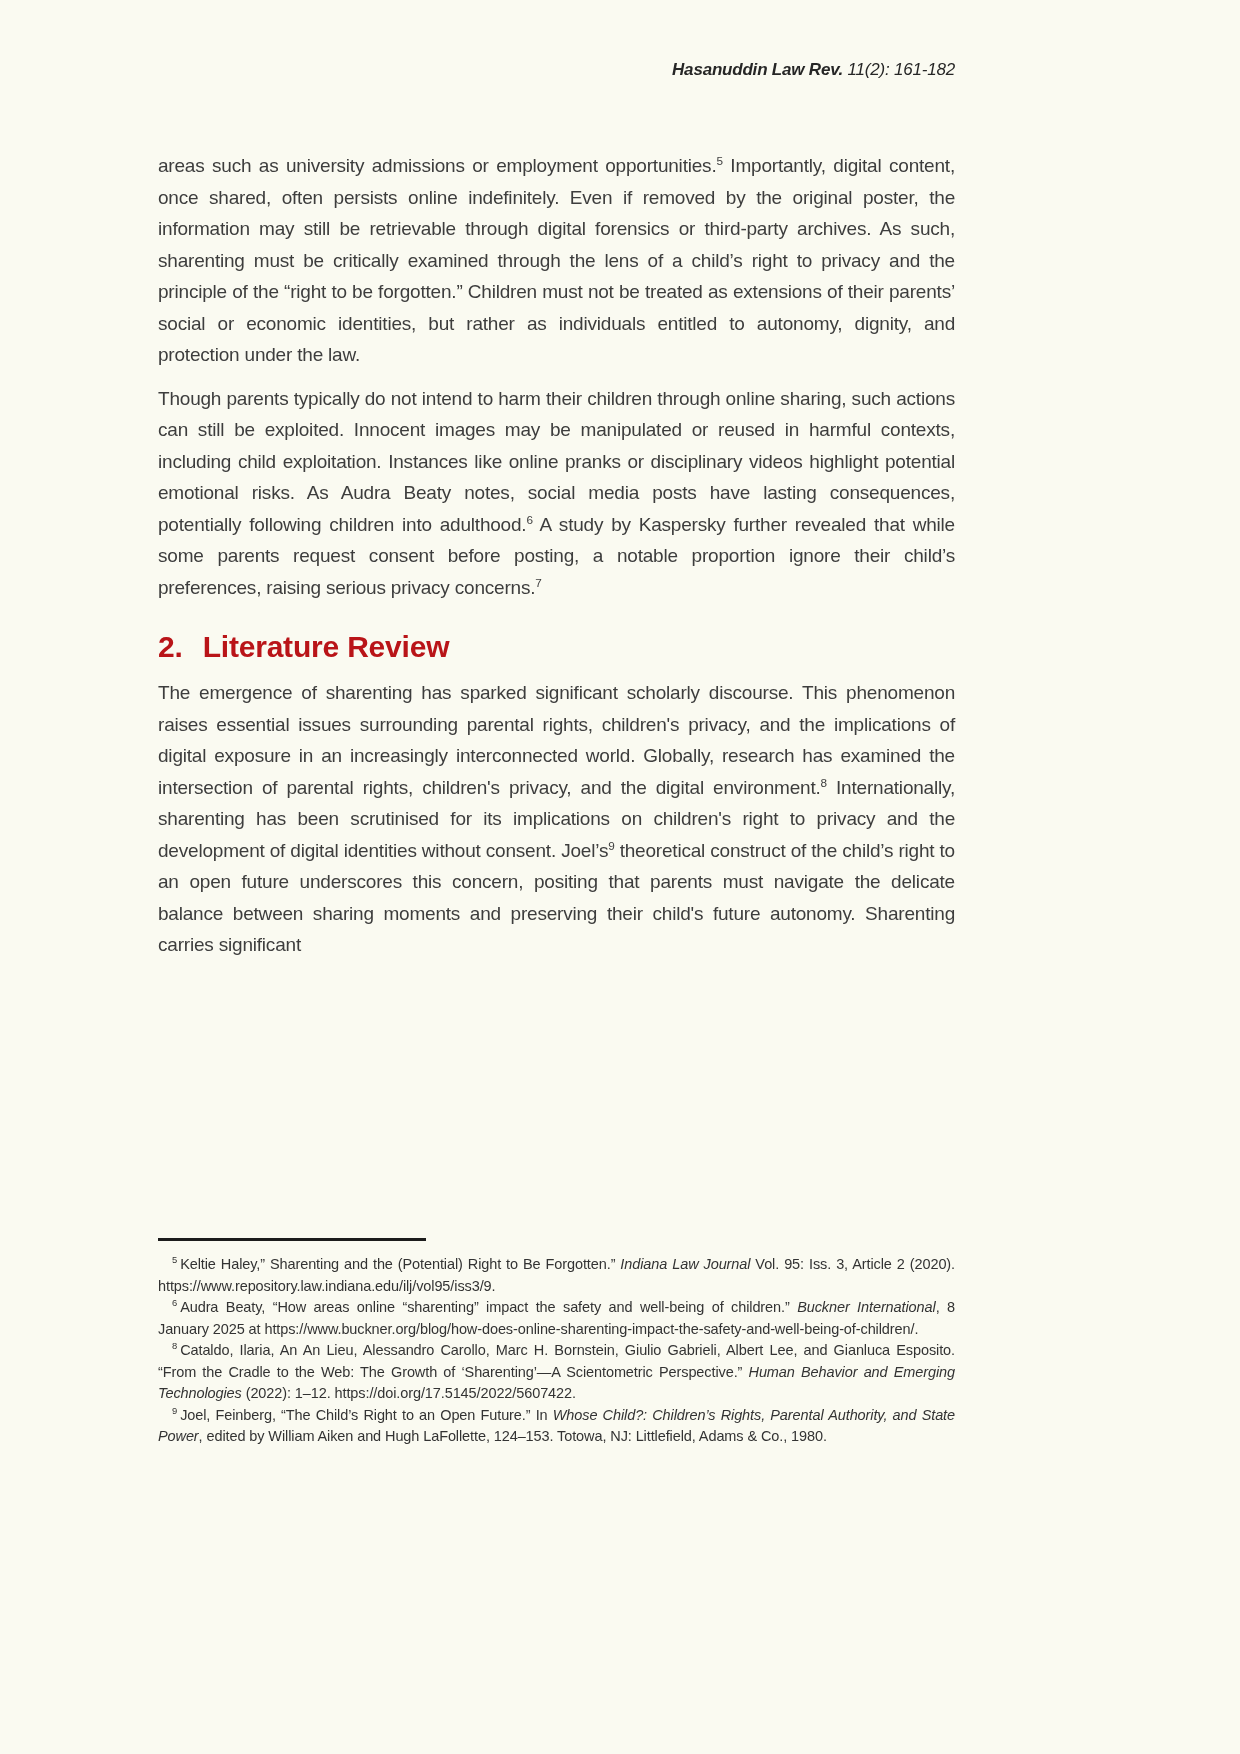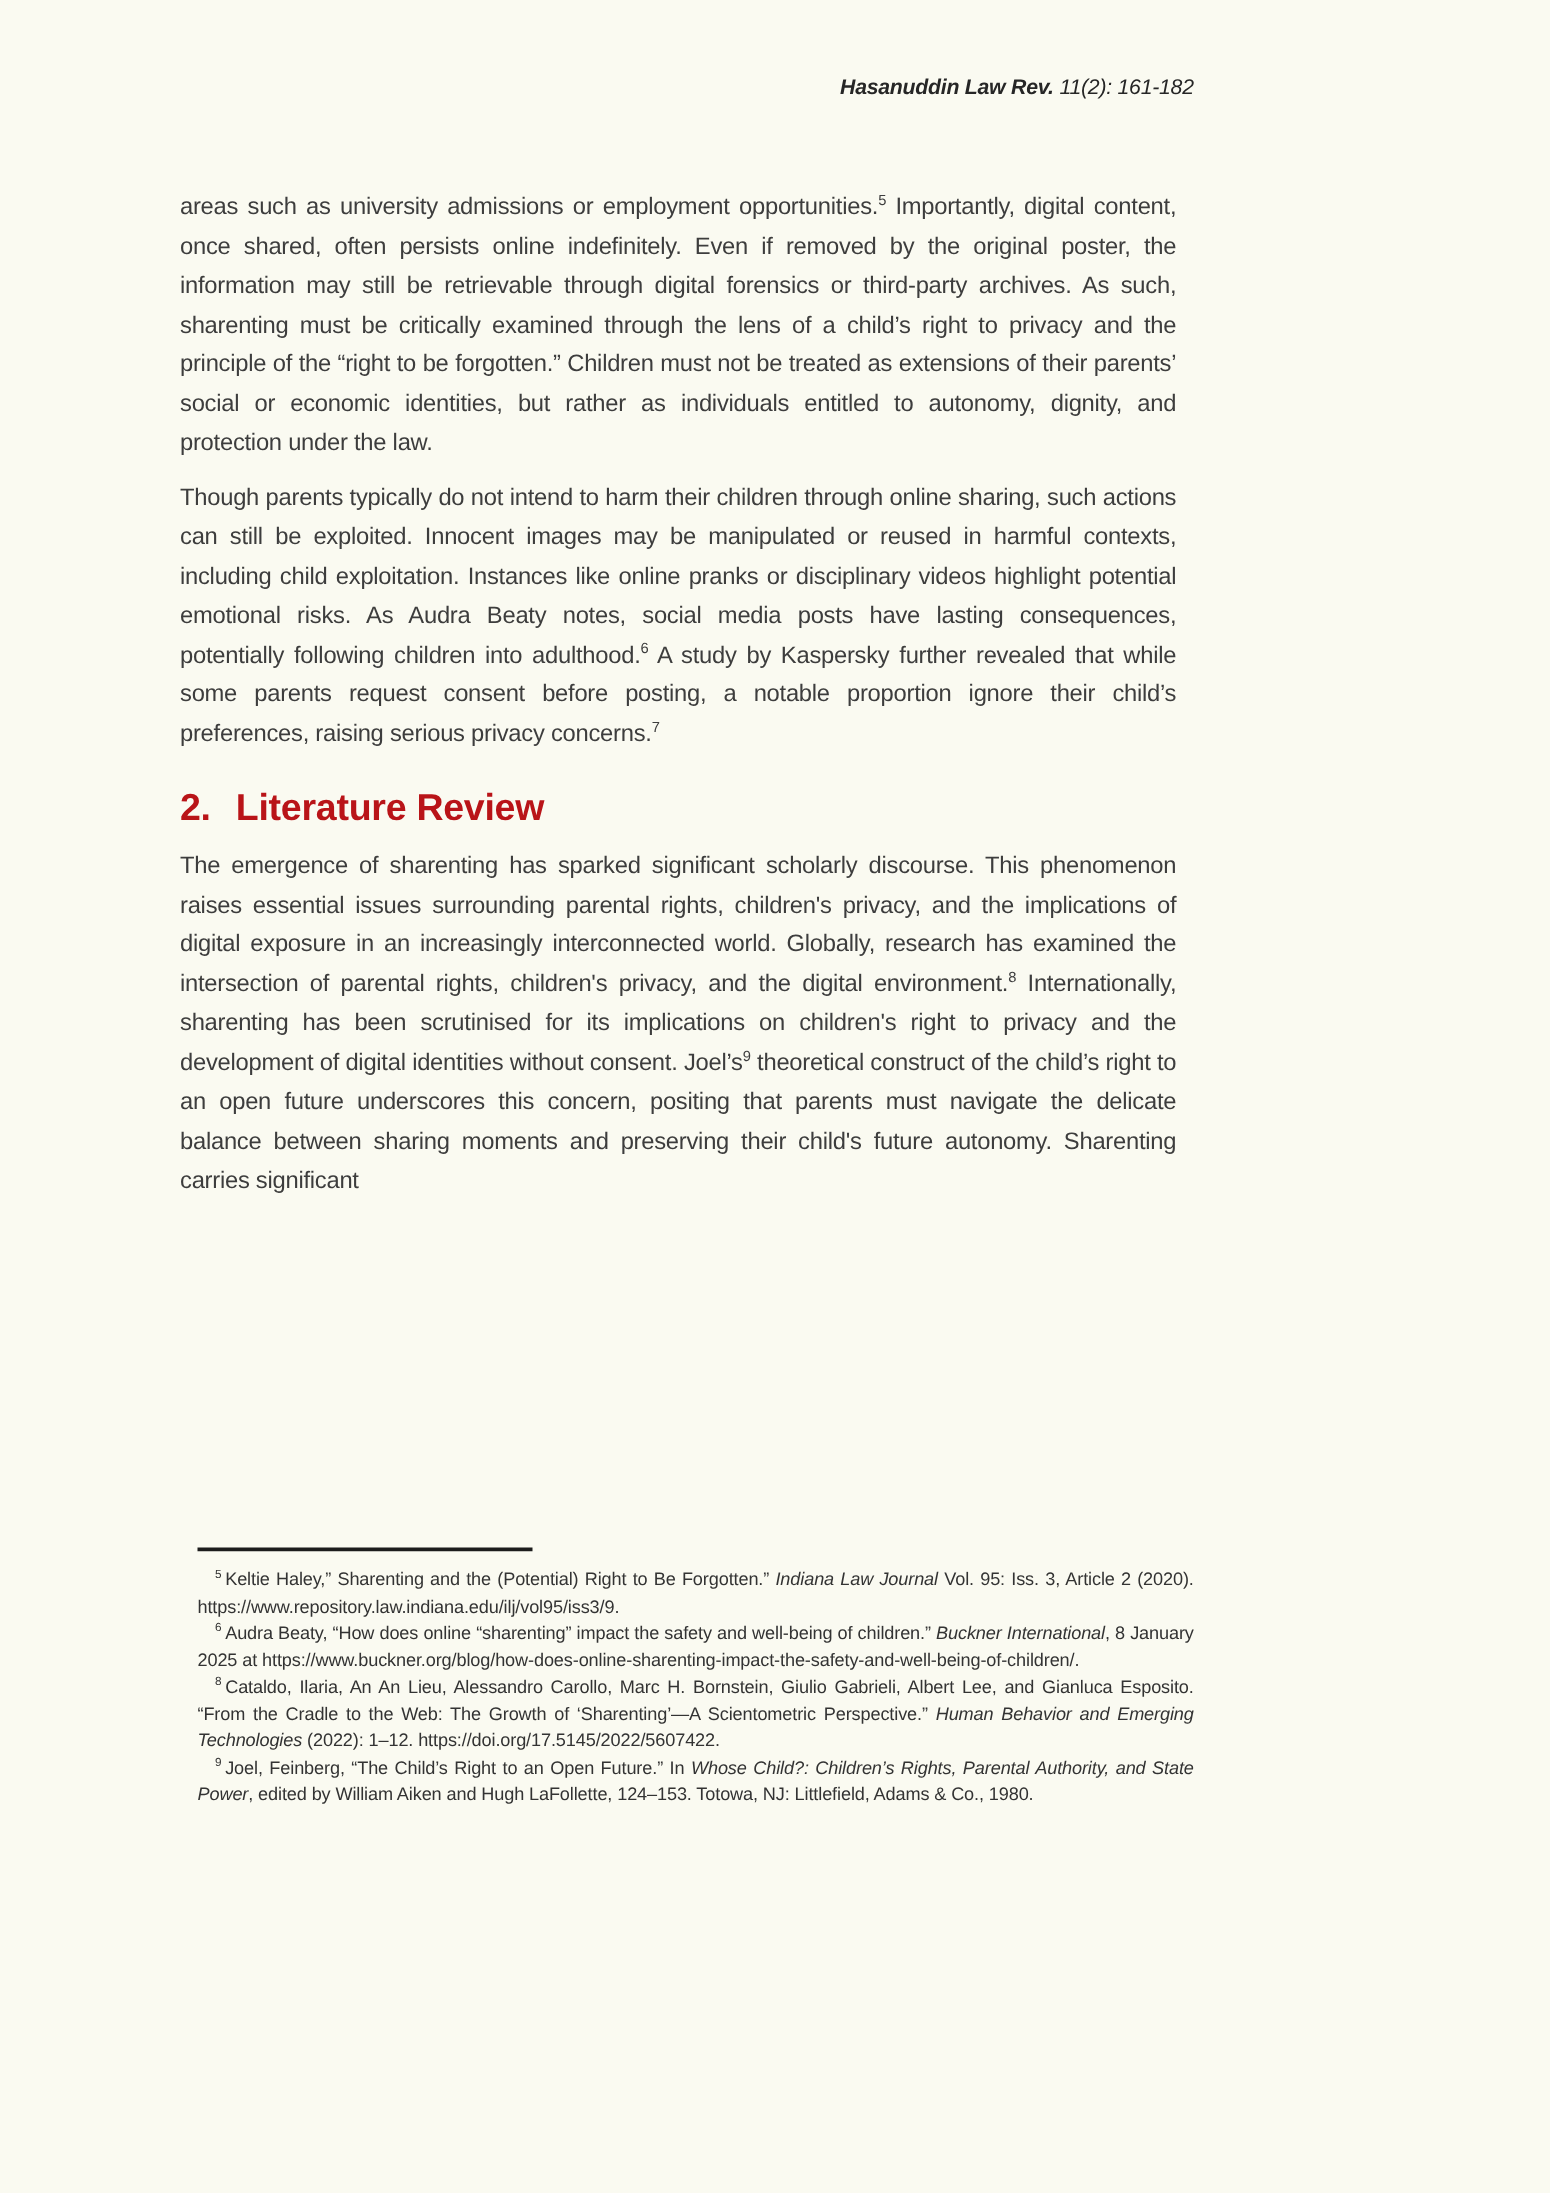--- a/index.html
+++ b/index.html
@@ -26,21 +26,21 @@
     font-style: italic;
     color: #262626;
     letter-spacing: -0.2px;
   }
   .running-header .journal { font-weight: bold; }
   .running-header .issue { font-weight: normal; }
 
   .body-text {
     position: absolute;
     top: 150px;
-    left: 144px;
+    left: 158px;
     width: 797px;
   }
   .para {
     margin: 0 0 12px 0;
     font-size: 19px;
     line-height: 31.5px;
     text-align: justify;
     letter-spacing: -0.2px;
     color: #3d3d3d;
   }
@@ -114,19 +114,19 @@
     <p class="para"><span>Though parents typically do not intend to harm their children through online sharing, such actions can still be exploited. Innocent images may be manipulated or reused in harmful contexts, including child exploitation. Instances like online pranks or disciplinary videos highlight potential emotional risks. As Audra Beaty notes, social media posts have lasting consequences, potentially following children into adulthood.</span><sup>6</sup><span> A study by Kaspersky further revealed that while some parents request consent before posting, a notable proportion ignore their child’s preferences, raising serious privacy concerns.</span><sup>7</sup></p>
     <h2 class="section-heading">
       <span class="sec-num">2.</span><span class="sec-title">Literature Review</span>
     </h2>
     <p class="para"><span>The emergence of sharenting has sparked significant scholarly discourse. This phenomenon raises essential issues surrounding parental rights, children's privacy, and the implications of digital exposure in an increasingly interconnected world. Globally, research has examined the intersection of parental rights, children's privacy, and the digital environment.</span><sup>8</sup><span> Internationally, sharenting has been scrutinised for its implications on children's right to privacy and the development of digital identities without consent. Joel’s</span><sup>9</sup><span> theoretical construct of the child’s right to an open future underscores this concern, positing that parents must navigate the delicate balance between sharing moments and preserving their child's future autonomy. Sharenting carries significant</span></p>
   </div>
 
   <div class="footnotes">
     <div class="fn-sep"></div>
     <p class="footnote"><sup>5</sup><span><span>Keltie Haley,” Sharenting and the (Potential) Right to Be Forgotten.” </span><em>Indiana Law Journal</em><span> Vol. 95: Iss. 3, Article 2 (2020). </span><span class="fn-link">https://www.repository.law.indiana.edu/ilj/vol95/iss3/9</span><span>.</span></span></p>
-    <p class="footnote"><sup>6</sup><span><span>Audra Beaty, “How does online “sharenting” impact the safety and well-being of children.” </span><em>Buckner International</em><span>, 8 January 2025 at </span><span class="fn-link">https://www.buckner.org/blog/how-does-online-sharenting-impact-the-safety-and-well-being-of-children/</span><span>.</span></span></p>
+    <p class="footnote"><sup>6</sup><span><span>Audra Beaty, “How areas online “sharenting” impact the safety and well-being of children.” </span><em>Buckner International</em><span>, 8 January 2025 at </span><span class="fn-link">https://www.buckner.org/blog/how-does-online-sharenting-impact-the-safety-and-well-being-of-children/</span><span>.</span></span></p>
     <p class="footnote"><sup>8</sup><span><span>Cataldo, Ilaria, An An Lieu, Alessandro Carollo, Marc H. Bornstein, Giulio Gabrieli, Albert Lee, and Gianluca Esposito. “From the Cradle to the Web: The Growth of ‘Sharenting’—A Scientometric Perspective.” </span><em>Human Behavior and Emerging Technologies</em><span> (2022): 1–12. https://doi.org/17.5145/2022/5607422.</span></span></p>
     <p class="footnote"><sup>9</sup><span><span>Joel, Feinberg, “The Child’s Right to an Open Future.” In </span><em>Whose Child?: Children’s Rights, Parental Authority, and State Power</em><span>, edited by William Aiken and Hugh LaFollette, 124–153. Totowa, NJ: Littlefield, Adams &amp; Co., 1980.</span></span></p>
   </div>
 
 
 </div>
 
 </body></html>

